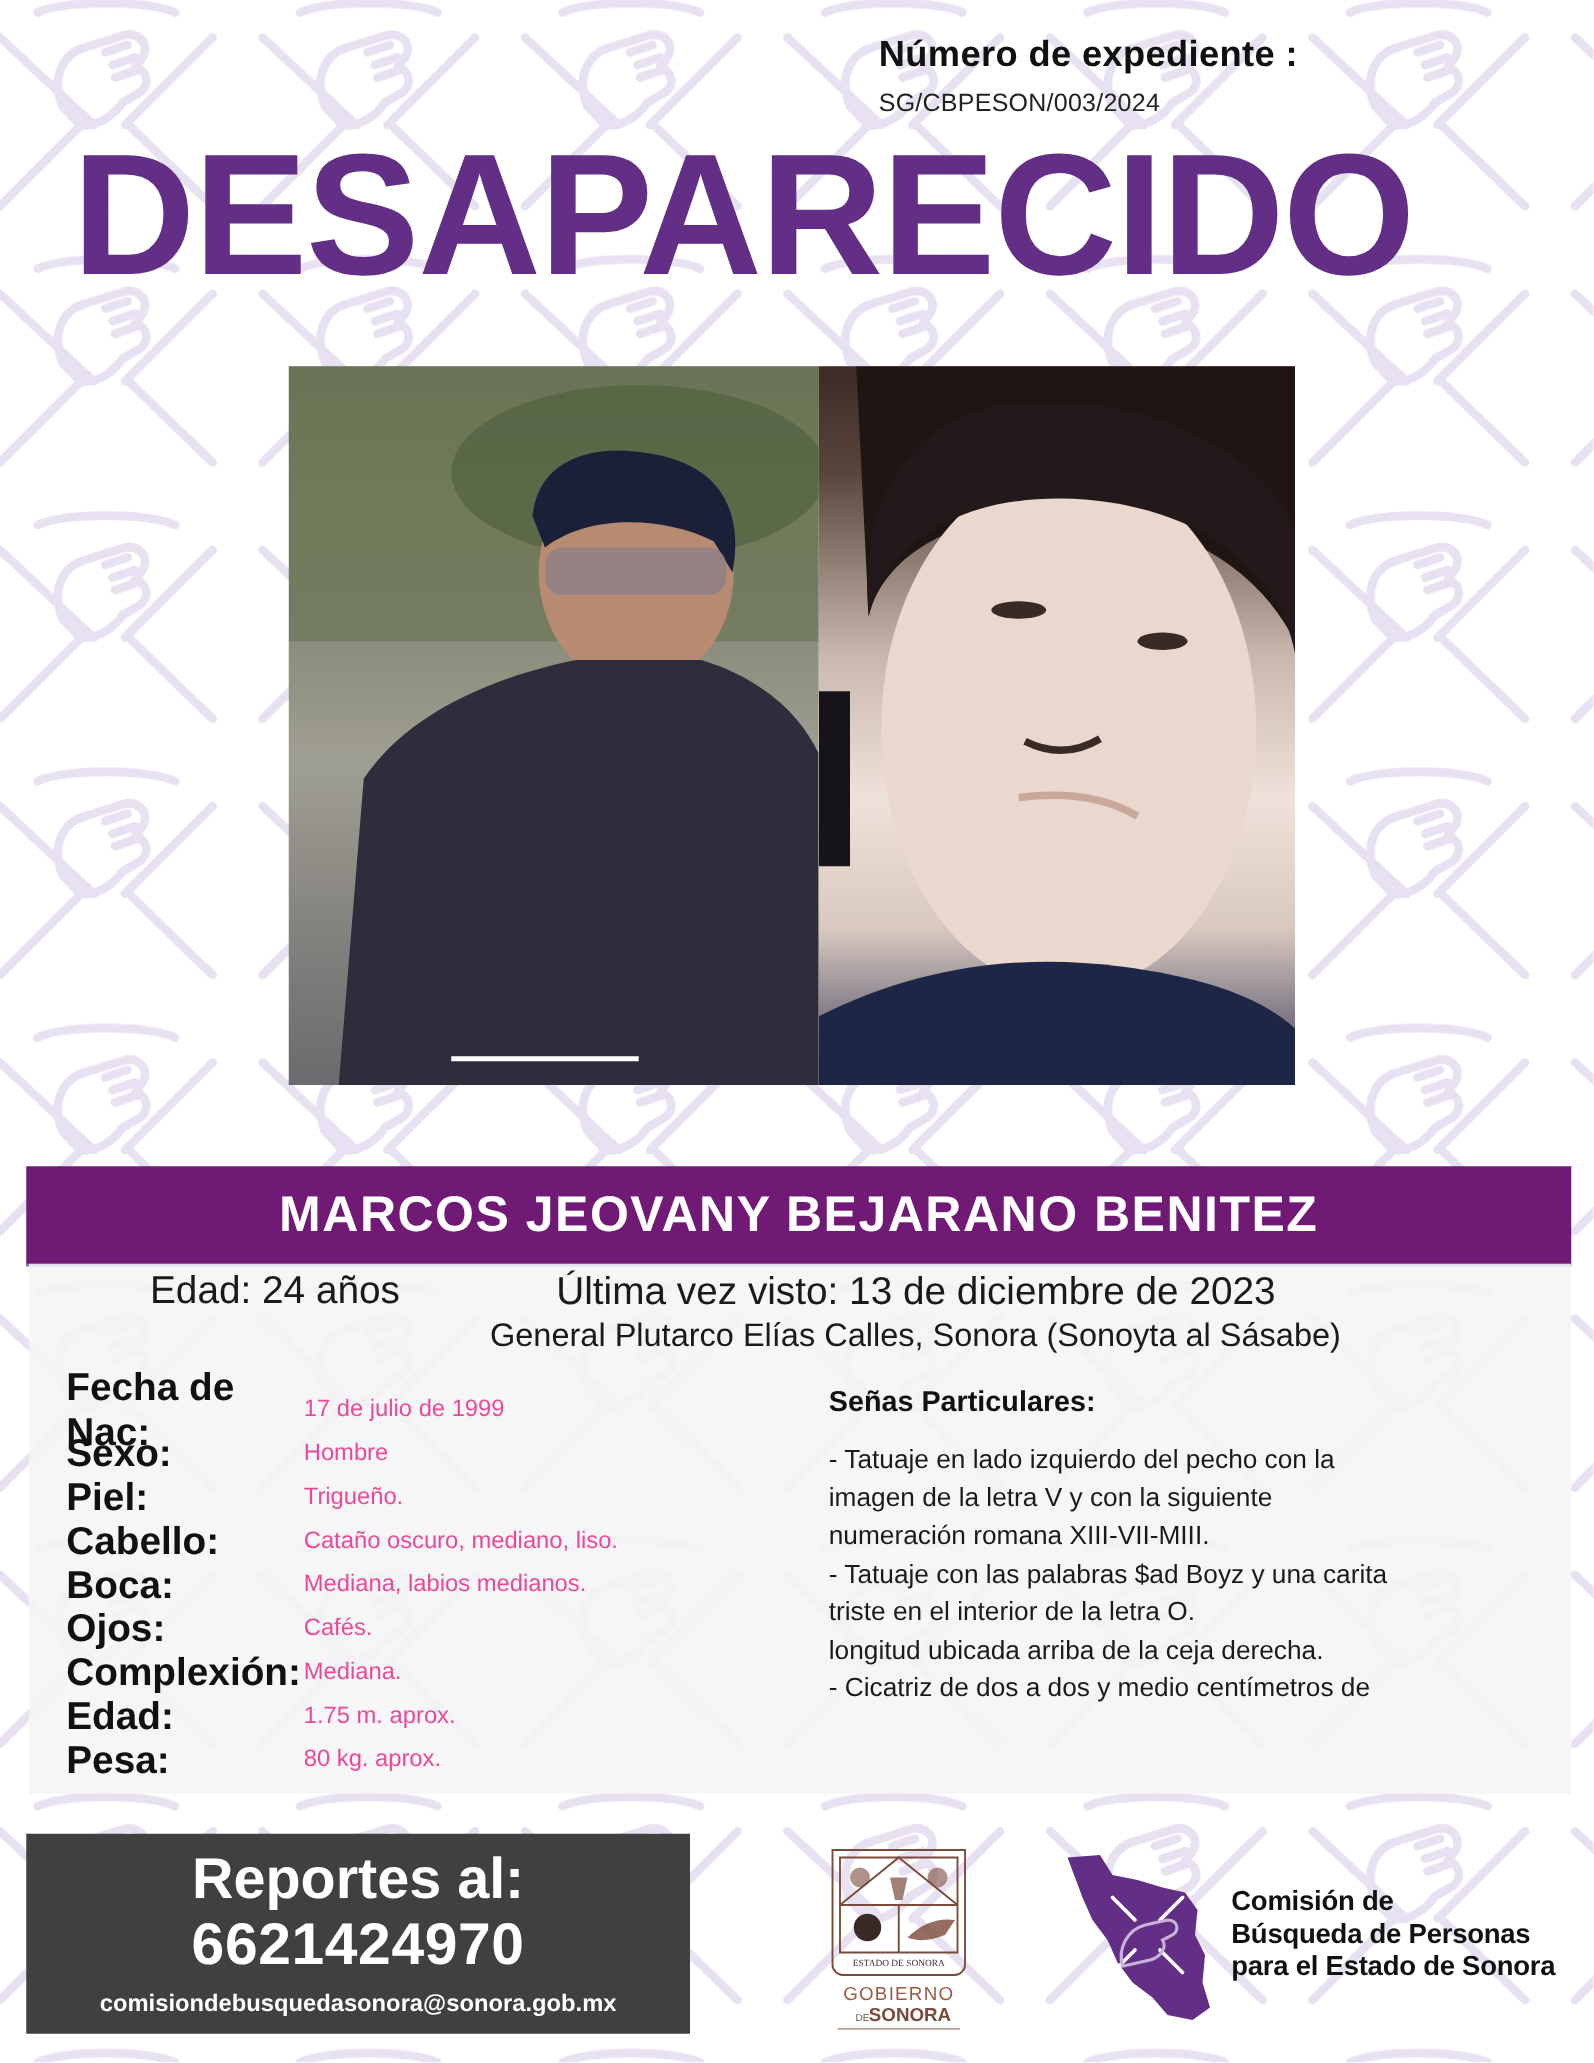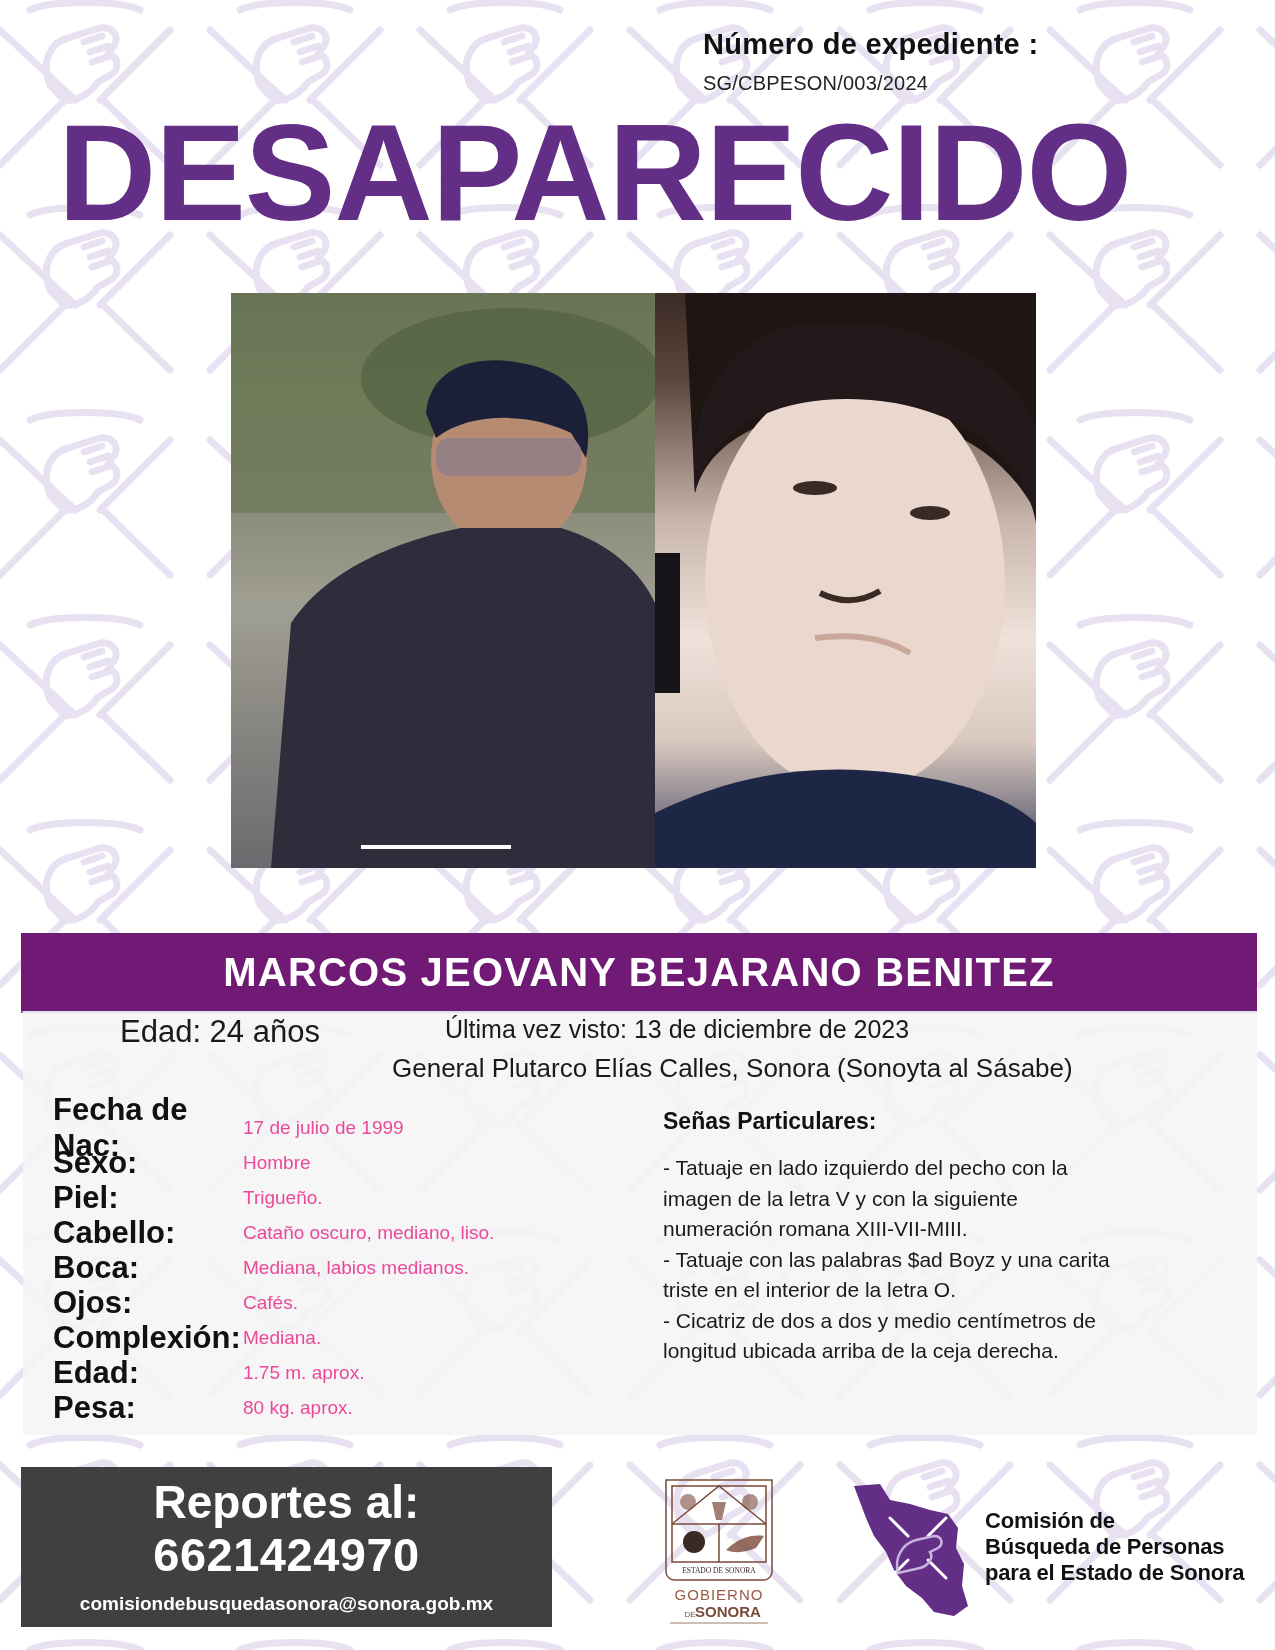--- a/index.html
+++ b/index.html
@@ -33,21 +33,21 @@
   .name-bar {
     left: 21px; top: 933px; width: 1236px; height: 78px; background: #701a75;
     display: flex; align-items: center; justify-content: center;
     border-bottom: 2px solid #8a6aa0;
   }
   .name-bar span { color: #fff; font-size: 40px; font-weight: 700; letter-spacing: 1.2px; }
 
   
   .panel { left: 23px; top: 1011px; width: 1234px; height: 424px; background: rgba(244,244,246,0.86); }
   .age { left: 120px; top: 1014px; font-size: 31px; color: #1a1a1a; }
-  .last-seen { left: 445px; top: 1015px; font-size: 25px; color: #1a1a1a; }
+  .last-seen { left: 445px; top: 1015px; font-size: 31px; color: #1a1a1a; }
   .location { left: 392px; top: 1053px; font-size: 26px; color: #1a1a1a; }
 
   .details { left: 53px; top: 1110px; }
   .drow { display: flex; height: 35px; align-items: center; }
   .dlabel { width: 190px; font-size: 31px; font-weight: 700; color: #111; }
   .dvalue { font-size: 19px; color: #ec4899; }
 
   .marks-title { left: 663px; top: 1108px; font-size: 23px; font-weight: 700; color: #111; }
   .marks { left: 663px; top: 1153px; width: 560px; font-size: 21px; line-height: 30.5px; color: #1a1a1a; }
   .marks div { white-space: nowrap; }
@@ -167,22 +167,22 @@
   </div>
 </div>
 
 <div class="layer marks-title">Señas Particulares:</div>
 <div class="layer marks">
   <div>- Tatuaje en lado izquierdo del pecho con la</div>
   <div>imagen de la letra V y con la siguiente</div>
   <div>numeración romana XIII-VII-MIII.</div>
   <div>- Tatuaje con las palabras $ad Boyz y una carita</div>
   <div>triste en el interior de la letra O.</div>
+  <div>longitud ubicada arriba de la ceja derecha.</div>
   <div>- Cicatriz de dos a dos y medio centímetros de</div>
-  <div>longitud ubicada arriba de la ceja derecha.</div>
 </div>
 
 <div class="layer report">
   <div class="r1">Reportes al:</div>
   <div class="r2">6621424970</div>
   <div class="r3">comisiondebusquedasonora@sonora.gob.mx</div>
 </div>
 
 <div class="layer gov-logo">
   <svg width="118" height="150" viewBox="0 0 118 150">

